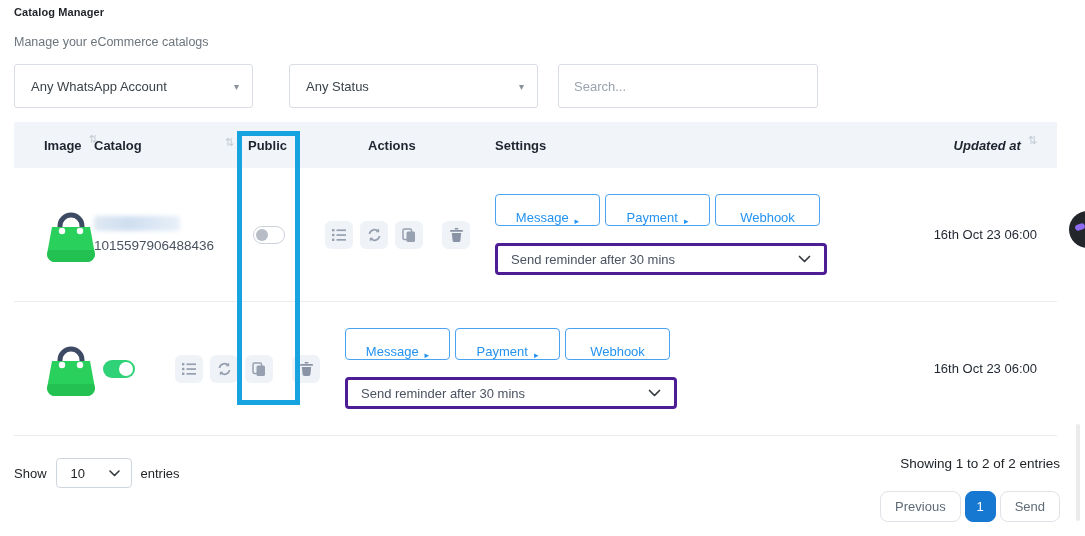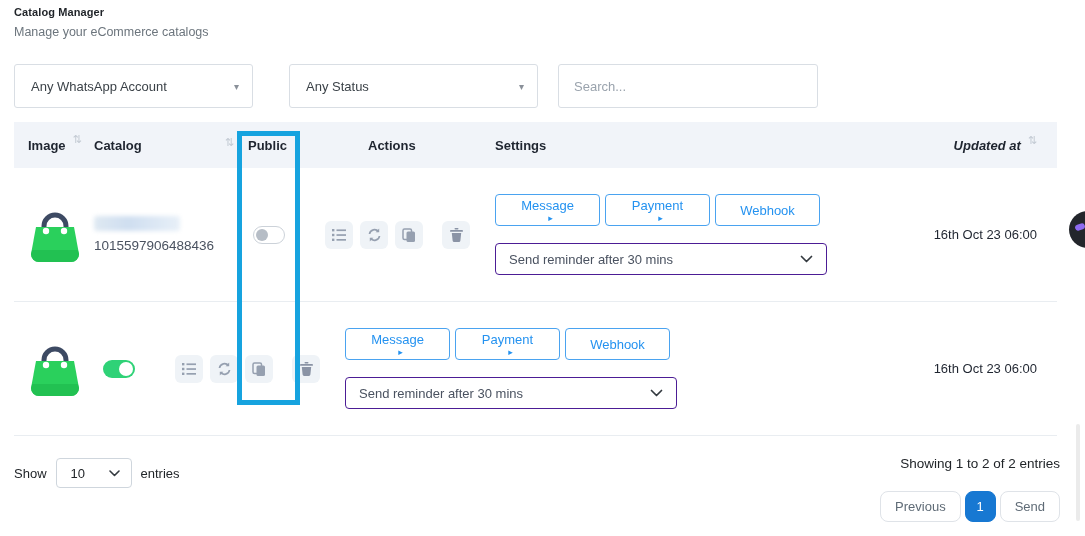--- a/index.html
+++ b/index.html
@@ -2,35 +2,35 @@
 <html><head>
 <meta charset="utf-8">
 <style>
   * { margin:0; padding:0; box-sizing:border-box; }
   html,body { width:1085px; height:536px; background:#fff; font-family:"Liberation Sans",sans-serif; overflow:hidden; }
   #app { position:relative; width:1085px; height:536px; background:#fff; }
 
   
   .page-header { position:absolute; left:14px; top:6px; }
   .page-title { font-size:11px; font-weight:bold; color:#1f2328; letter-spacing:.1px; }
-  .page-subtitle { margin-top:7px; font-size:12.5px; color:#6c757d; }
+  .page-subtitle { margin-top:17px; font-size:12.5px; color:#6c757d; }
 
   
   .filters { position:absolute; left:14px; top:64px; display:flex; }
   .filter-select { display:flex; align-items:center; justify-content:space-between; height:44px; border:1px solid #d9dee4; border-radius:3px; background:#fff; font-size:13px; color:#3b4248; padding:0 13px 0 16px; cursor:pointer; }
   .filter-select .caret { color:#8a9099; font-size:10px; font-family:"DejaVu Sans",sans-serif; margin-left:10px; }
   .fs1 { width:239px; margin-right:36px; }
   .fs2 { width:249px; margin-right:20px; }
   .search-input { width:260px; height:44px; border:1px solid #d9dee4; border-radius:3px; padding:0 15px; font-size:13px; color:#701a75; font-family:"Liberation Sans",sans-serif; outline:none; }
   .search-input::placeholder { color:#9aa3ad; }
 
   
   .table { position:absolute; left:14px; top:122px; width:1043px; }
   .thead { display:flex; align-items:center; height:46px; background:#f1f4f9; font-size:13px; font-weight:bold; color:#1f2530; }
-  .col-image { width:80px; padding-left:14px; }
+  .col-image { width:80px; padding-left:30px; }
   .col-catalog { width:150px; }
   .col-public { width:76px; padding-left:4px; }
   .col-actions { width:165px; }
   .col-settings { width:355px; padding-left:10px; }
   .col-updated { flex:1; text-align:right; padding-right:20px; }
   .thead .col-actions { padding-left:48px; }
   .th-flex { display:inline-flex; align-items:flex-start; }
   .sort-icon { font-family:"DejaVu Sans",sans-serif; font-size:11px; font-weight:normal; color:#c3cad3; position:relative; top:-5px; margin-left:7px; }
   .col-catalog .sort-icon { float:right; margin-right:10px; top:-2px; }
   .thead .col-updated { display:flex; align-items:center; justify-content:flex-end;font-style:italic; }
@@ -50,23 +50,23 @@
 
   
   .cell-actions { display:flex; align-items:center; padding-left:5px; }
   .act-btn { width:28px; height:28px; border:none; border-radius:6px; background:#eff3f7; display:flex; align-items:center; justify-content:center; cursor:pointer; margin-right:7px; }
   .act-btn.trash { margin-left:12px; }
   .act-btn svg { display:block; }
 
   
   .settings-stack { display:flex; flex-direction:column; }
   .settings-btns { display:flex; }
-  .set-btn { height:32px; width:105px; margin-right:5px; background:#fff; border:1px solid #4aa3f0; border-radius:4px; color:#2492f0; font-size:13px; font-family:"Liberation Sans",sans-serif; display:flex; align-items:center; justify-content:center; cursor:pointer;flex-direction:column; }
+  .set-btn { height:32px; width:105px; margin-right:5px; background:#fff; border:1px solid #4aa3f0; border-radius:4px; color:#2492f0; font-size:13px; font-family:"Liberation Sans",sans-serif; display:flex; align-items:flex-end; justify-content:center; cursor:pointer; }
   .set-btn .caret-r { font-family:"DejaVu Sans",sans-serif; font-size:9px; margin-left:6px; position:relative; top:0.5px; }
-  .reminder-select { margin-top:17px; width:332px; height:32px; border:1px solid #4c1d95; border-radius:4px; display:flex; align-items:center; justify-content:space-between; padding:0 13px; font-size:13px; color:#4a5260; background:#fff; cursor:pointer; }
+  .reminder-select { margin-top:17px; width:332px; height:32px; border:3px solid #4c1d95; border-radius:4px; display:flex; align-items:center; justify-content:space-between; padding:0 13px; font-size:13px; color:#4a5260; background:#fff; cursor:pointer; }
 
   .cell-updated { font-size:13px; color:#1f2530; }
 
   
   .show-entries { position:absolute; left:14px; top:458px; display:flex; align-items:center; font-size:13px; color:#212529; }
   .page-size-select { margin:0 9px; width:76px; height:30px; border:1px solid #cfd6dd; border-radius:4px; display:flex; align-items:center; justify-content:space-between; padding:0 11px 0 14px; background:#fff; cursor:pointer; }
   .showing-text { position:absolute; right:25px; top:456px; font-size:13.5px; color:#212529; }
   .pagination { position:absolute; right:25px; top:491px; display:flex; }
   .pg-btn { height:31px; border:1px solid #dfe3e8; background:#fff; color:#5f6b76; font-size:13px; font-family:"Liberation Sans",sans-serif; border-radius:8px; padding:0 14px; margin-left:4px; cursor:pointer; display:flex; align-items:center; }
   .pg-current { width:31px; padding:0; justify-content:center; background:#1778d2; border-color:#1778d2; color:#fff; }

